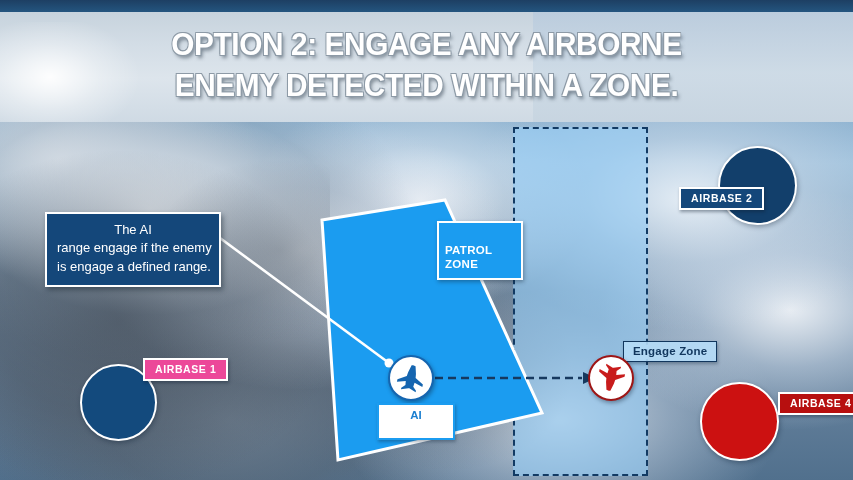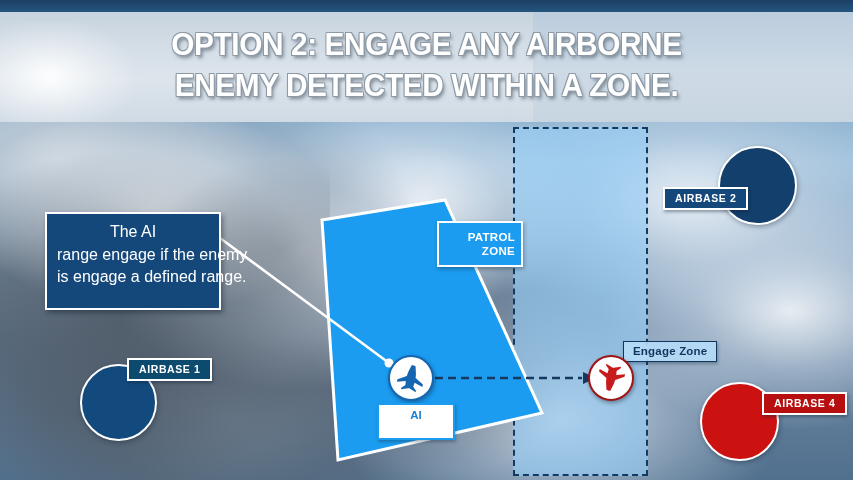--- a/index.html
+++ b/index.html
@@ -123,42 +123,42 @@
   .patrol-zone {
     position: absolute;
     left: 310px; top: 195px;
     width: 235px; height: 270px;
   }
 
   .patrol-label {
     position: absolute;
     left: 437px; top: 221px;
     width: 70px;
-    padding: 7px 6px 6px 6px;
+    padding: 20px 6px 6px 6px;
     background: #1b9cf0;
     border: 2px solid #ffffff;
     color: #ffffff;
     font-size: 11.5px;
     font-weight: bold;
     line-height: 1.25;
-    text-align: right;
+    text-align: left;
     letter-spacing: 0.3px;
     box-shadow: 1px 2px 4px rgba(20,40,60,0.4);
   }
 
   
   .callout {
     position: absolute;
     left: 45px; top: 212px;
     width: 152px;
-    padding: 7px 10px 19px 10px;
+    padding: 7px 10px 9px 10px;
     background: #14477a;
     border: 2px solid #ffffff;
     color: #ffffff;
-    font-size: 16px;
+    font-size: 13px;
     line-height: 1.42;
     text-align: center;
     box-shadow: 2px 3px 5px rgba(15,30,45,0.45);
   }
   .callout .l { display: block; white-space: nowrap; }
 
   
   .connector { position: absolute; left: 0; top: 0; width: 853px; height: 480px; pointer-events: none; }
 
   
@@ -204,22 +204,23 @@
   .airbase-label {
     position: absolute;
     padding: 3px 10px 4px 10px;
     border: 2px solid #ffffff;
     color: #ffffff;
     font-size: 10.5px;
     font-weight: bold;
     letter-spacing: 0.6px;
     white-space: nowrap;
     box-shadow: 1px 2px 3px rgba(15,30,50,0.4);
-  }
-  .ab1-label { left: 127px; top: 358px; background: #0c4a6e; }
+    margin-left: 16px;
+  }
+  .ab1-label { left: 127px; top: 358px; background: #ec4899; }
   .ab2-label { left: 663px; top: 187px; background: #14477a; }
   .ab4-label { left: 762px; top: 392px; background: #b70f0f; }
 </style>
 </head>
 <body>
 
 <div class="slide">
 
   <div class="sky"></div>
   <div class="sky-dark-left"></div>

